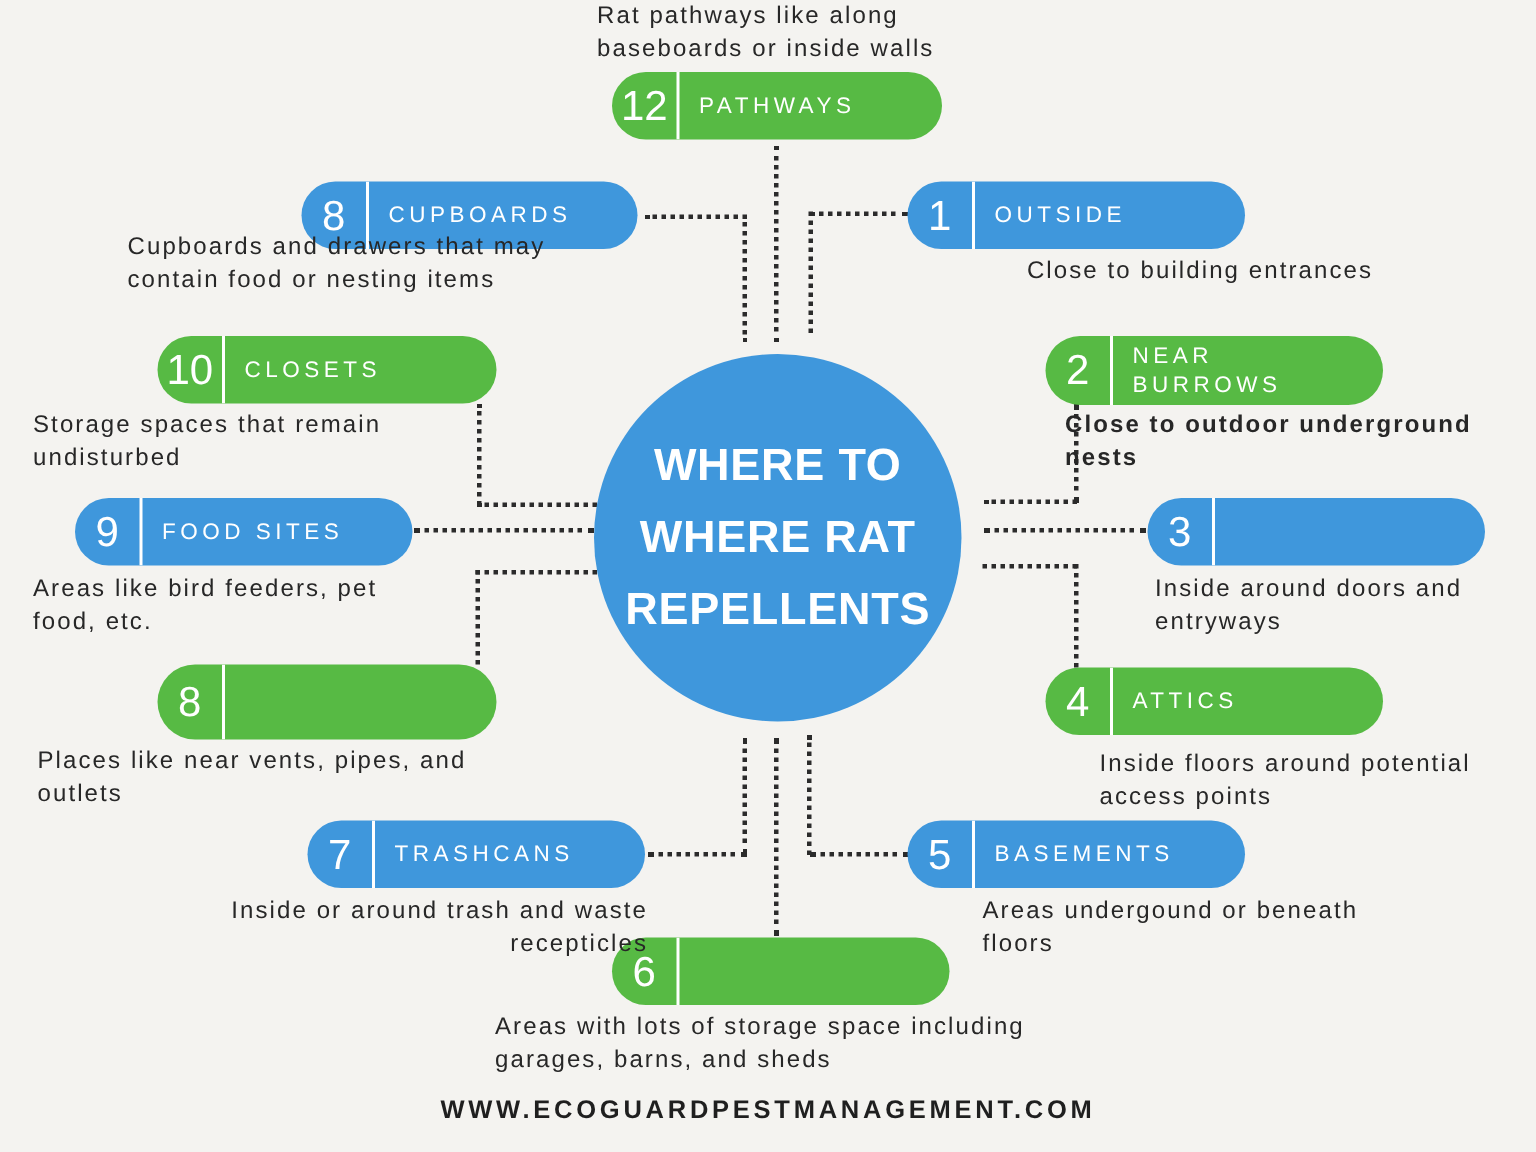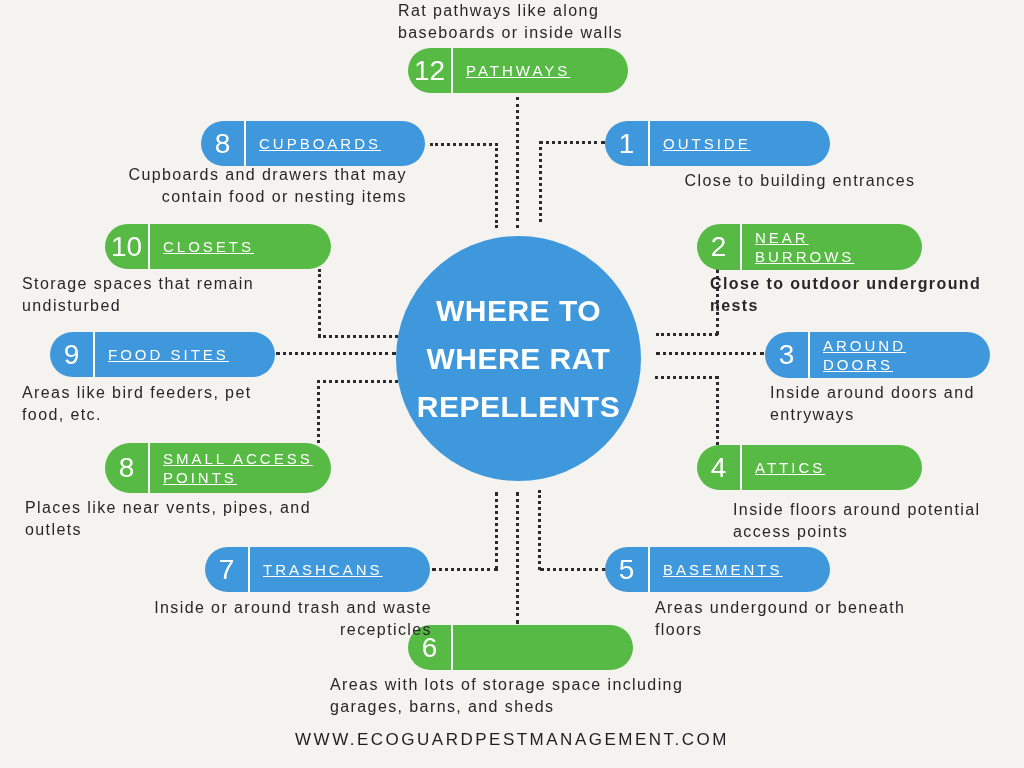--- a/index.html
+++ b/index.html
@@ -41,21 +41,20 @@
     background:#fff;
   }
   .pill .label{
     display:flex;
     align-items:center;
     padding:4px 10px 4px 13px;
     font-size:15px;
     letter-spacing:3px;
     font-weight:400;
     line-height:19px;
-    text-decoration:underline;
   }
 
   
   .n12{left:408px;top:48px;width:220px;}
   .n11{left:201px;top:121px;width:224px;}
   .n1 {left:605px;top:121px;width:225px;}
   .n10{left:105px;top:224px;width:226px;}
   .n2 {left:697px;top:224px;width:225px;}
   .n9 {left:50px; top:332px;width:225px;}
   .n3 {left:765px;top:332px;width:225px;}
@@ -68,21 +67,21 @@
   
   .desc{
     position:absolute;
     color:var(--text);
     font-size:16px;
     letter-spacing:1.4px;
     line-height:22px;
     font-weight:400;
   }
   .d12{left:398px;top:0;  width:252px;}
-  .d11{left:85px; top:164px;width:322px;text-align:right;}
+  .d11{left:85px; top:154px;width:322px;}
   .d1 {left:655px;top:170px;width:290px;text-align:center;}
   .d10{left:22px; top:273px;width:282px;}
   .d2 {left:710px;top:273px;width:305px;font-weight:bold;}
   .d9 {left:22px; top:382px;width:272px;}
   .d3 {left:770px;top:382px;width:252px;}
   .d8 {left:25px; top:497px;width:332px;}
   .d4 {left:733px;top:499px;width:292px;}
   .d7 {left:110px;top:597px;width:322px;text-align:right;}
   .d5 {left:655px;top:597px;width:288px;}
   .d6 {left:330px;top:674px;width:382px;}
@@ -133,21 +132,21 @@
   .c5v {left:538px;top:490px;height:80px;}
 
   
   .footer{
     position:absolute;
     left:0;right:0;top:730px;
     text-align:center;
     font-size:17px;
     letter-spacing:2.5px;
     color:#1f1f1f;
-    font-weight:400;
+    font-weight:700;
   }
 </style>
 </head>
 <body>
 
 <div id="canvas">
 
   <div class="cv c12v"></div>
   <div class="ch c11h"></div>
   <div class="cv c11v"></div>
@@ -203,26 +202,24 @@
     <span class="label">NEAR BURROWS</span>
   </div>
   <div class="pill n9" data-color="blue">
     <span class="num">9</span>
     <span class="divider"></span>
     <span class="label">FOOD SITES</span>
   </div>
   <div class="pill n3" data-color="blue">
     <span class="num">3</span>
     <span class="divider"></span>
-    <span class="label">AROUND DOORS</span>
   </div>
   <div class="pill n8" data-color="green">
     <span class="num">8</span>
     <span class="divider"></span>
-    <span class="label">SMALL ACCESS POINTS</span>
   </div>
   <div class="pill n4" data-color="green">
     <span class="num">4</span>
     <span class="divider"></span>
     <span class="label">ATTICS</span>
   </div>
   <div class="pill n7" data-color="blue">
     <span class="num">7</span>
     <span class="divider"></span>
     <span class="label">TRASHCANS</span>

